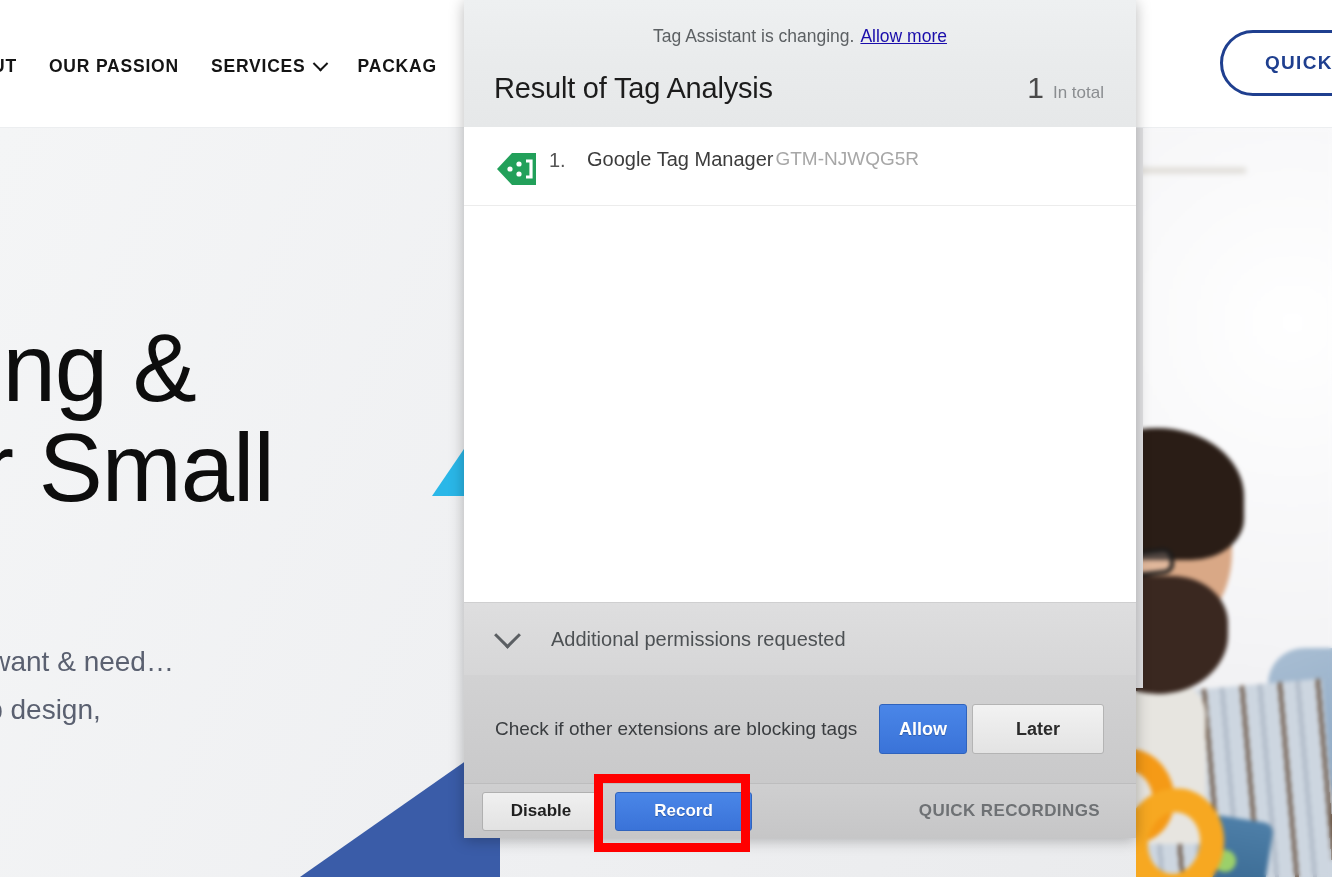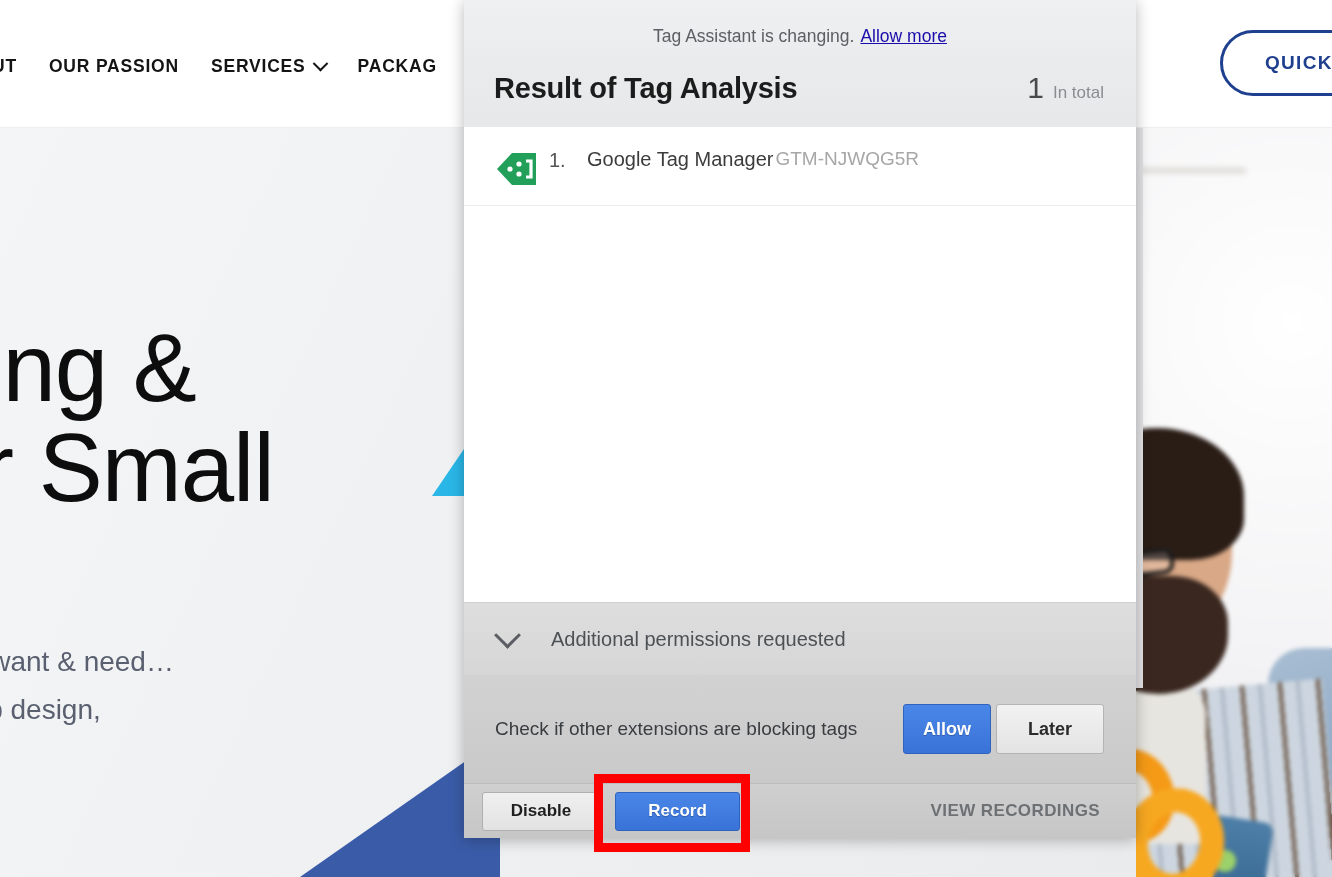--- a/index.html
+++ b/index.html
@@ -283,21 +283,21 @@
   .popup-header {
     height: 61px;
     background: linear-gradient(180deg,#e9ebec 0%, #e6e8e9 100%);
     display: flex;
     align-items: flex-start;
     padding: 0 32px 0 30px;
     justify-content: space-between;
   }
   .popup-title {
     font-size: 29px;
-    font-weight: 700;
+    font-weight: 400;
     color: #1c1c1c;
     letter-spacing: -0.2px;
     line-height: 44px;
   }
   .popup-count {
     display: flex;
     align-items: baseline;
     gap: 9px;
     line-height: 44px;
   }
@@ -379,21 +379,21 @@
     cursor: pointer;
   }
   .btn-allow {
     width: 88px; height: 50px;
     background: linear-gradient(180deg,#4a86e8 0%, #3a73d8 100%);
     border: 1px solid #2f63bd;
     color: #ffffff;
     text-shadow: 0 1px 1px rgba(0,0,0,0.25);
   }
   .btn-later {
-    width: 108px; height: 50px;
+    width: 132px; height: 50px;
     background: linear-gradient(180deg,#f2f2f2 0%, #e3e3e3 100%);
     border: 1px solid #b4b4b4;
     color: #2b2b2b;
   }
 
   .popup-footer {
     height: 55px;
     background: linear-gradient(180deg,#cfcfd0 0%, #c6c6c7 100%);
     border-top: 1px solid #bdbdbe;
     display: flex;
@@ -405,21 +405,21 @@
     width: 118px; height: 39px;
     background: linear-gradient(180deg,#f0f0f0 0%, #e2e2e2 100%);
     border: 1px solid #b0b0b0;
     color: #1f1f1f;
     font-size: 17px;
     font-weight: 700;
     border-radius: 3px;
     display:flex; align-items:center; justify-content:center;
   }
   .btn-record {
-    width: 125px; height: 39px;
+    width: 137px; height: 39px;
     background: linear-gradient(180deg,#4a86e8 0%, #3a73d8 100%);
     border: 1px solid #2f63bd;
     color: #ffffff;
     font-size: 17px;
     font-weight: 700;
     border-radius: 3px;
     display:flex; align-items:center; justify-content:center;
     text-shadow: 0 1px 1px rgba(0,0,0,0.25);
   }
   .footer-spacer { flex: 1; }
@@ -548,18 +548,18 @@
     <div class="popup-actions">
       <div class="actions-text">Check if other extensions are blocking tags</div>
       <div class="btn btn-allow">Allow</div>
       <div class="btn btn-later">Later</div>
     </div>
 
     <div class="popup-footer">
       <div class="btn-disable">Disable</div>
       <div class="btn-record">Record</div>
       <div class="footer-spacer"></div>
-      <div class="view-rec">VIEW RECORDINGS</div>
+      <div class="view-rec">QUICK RECORDINGS</div>
     </div>
   </div>
 
   <div class="red-box"></div>
 </div>
 
 </body></html>

